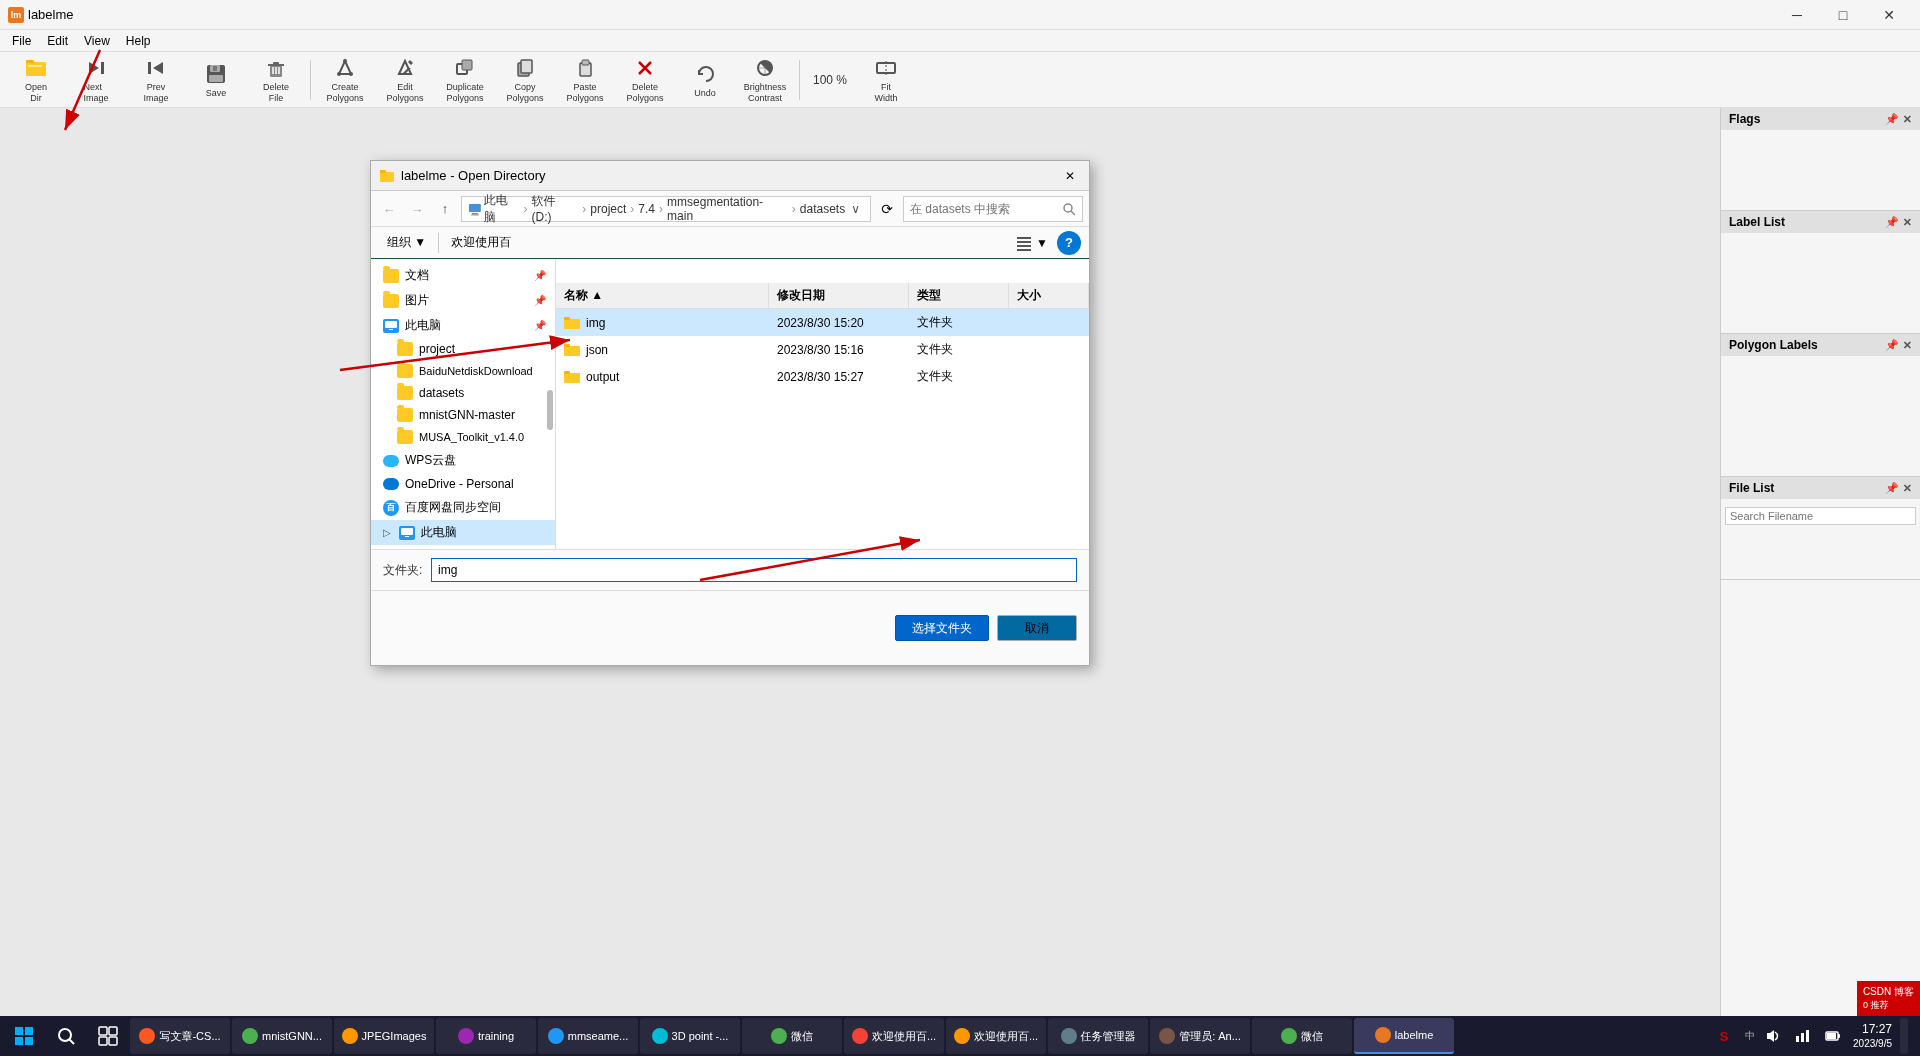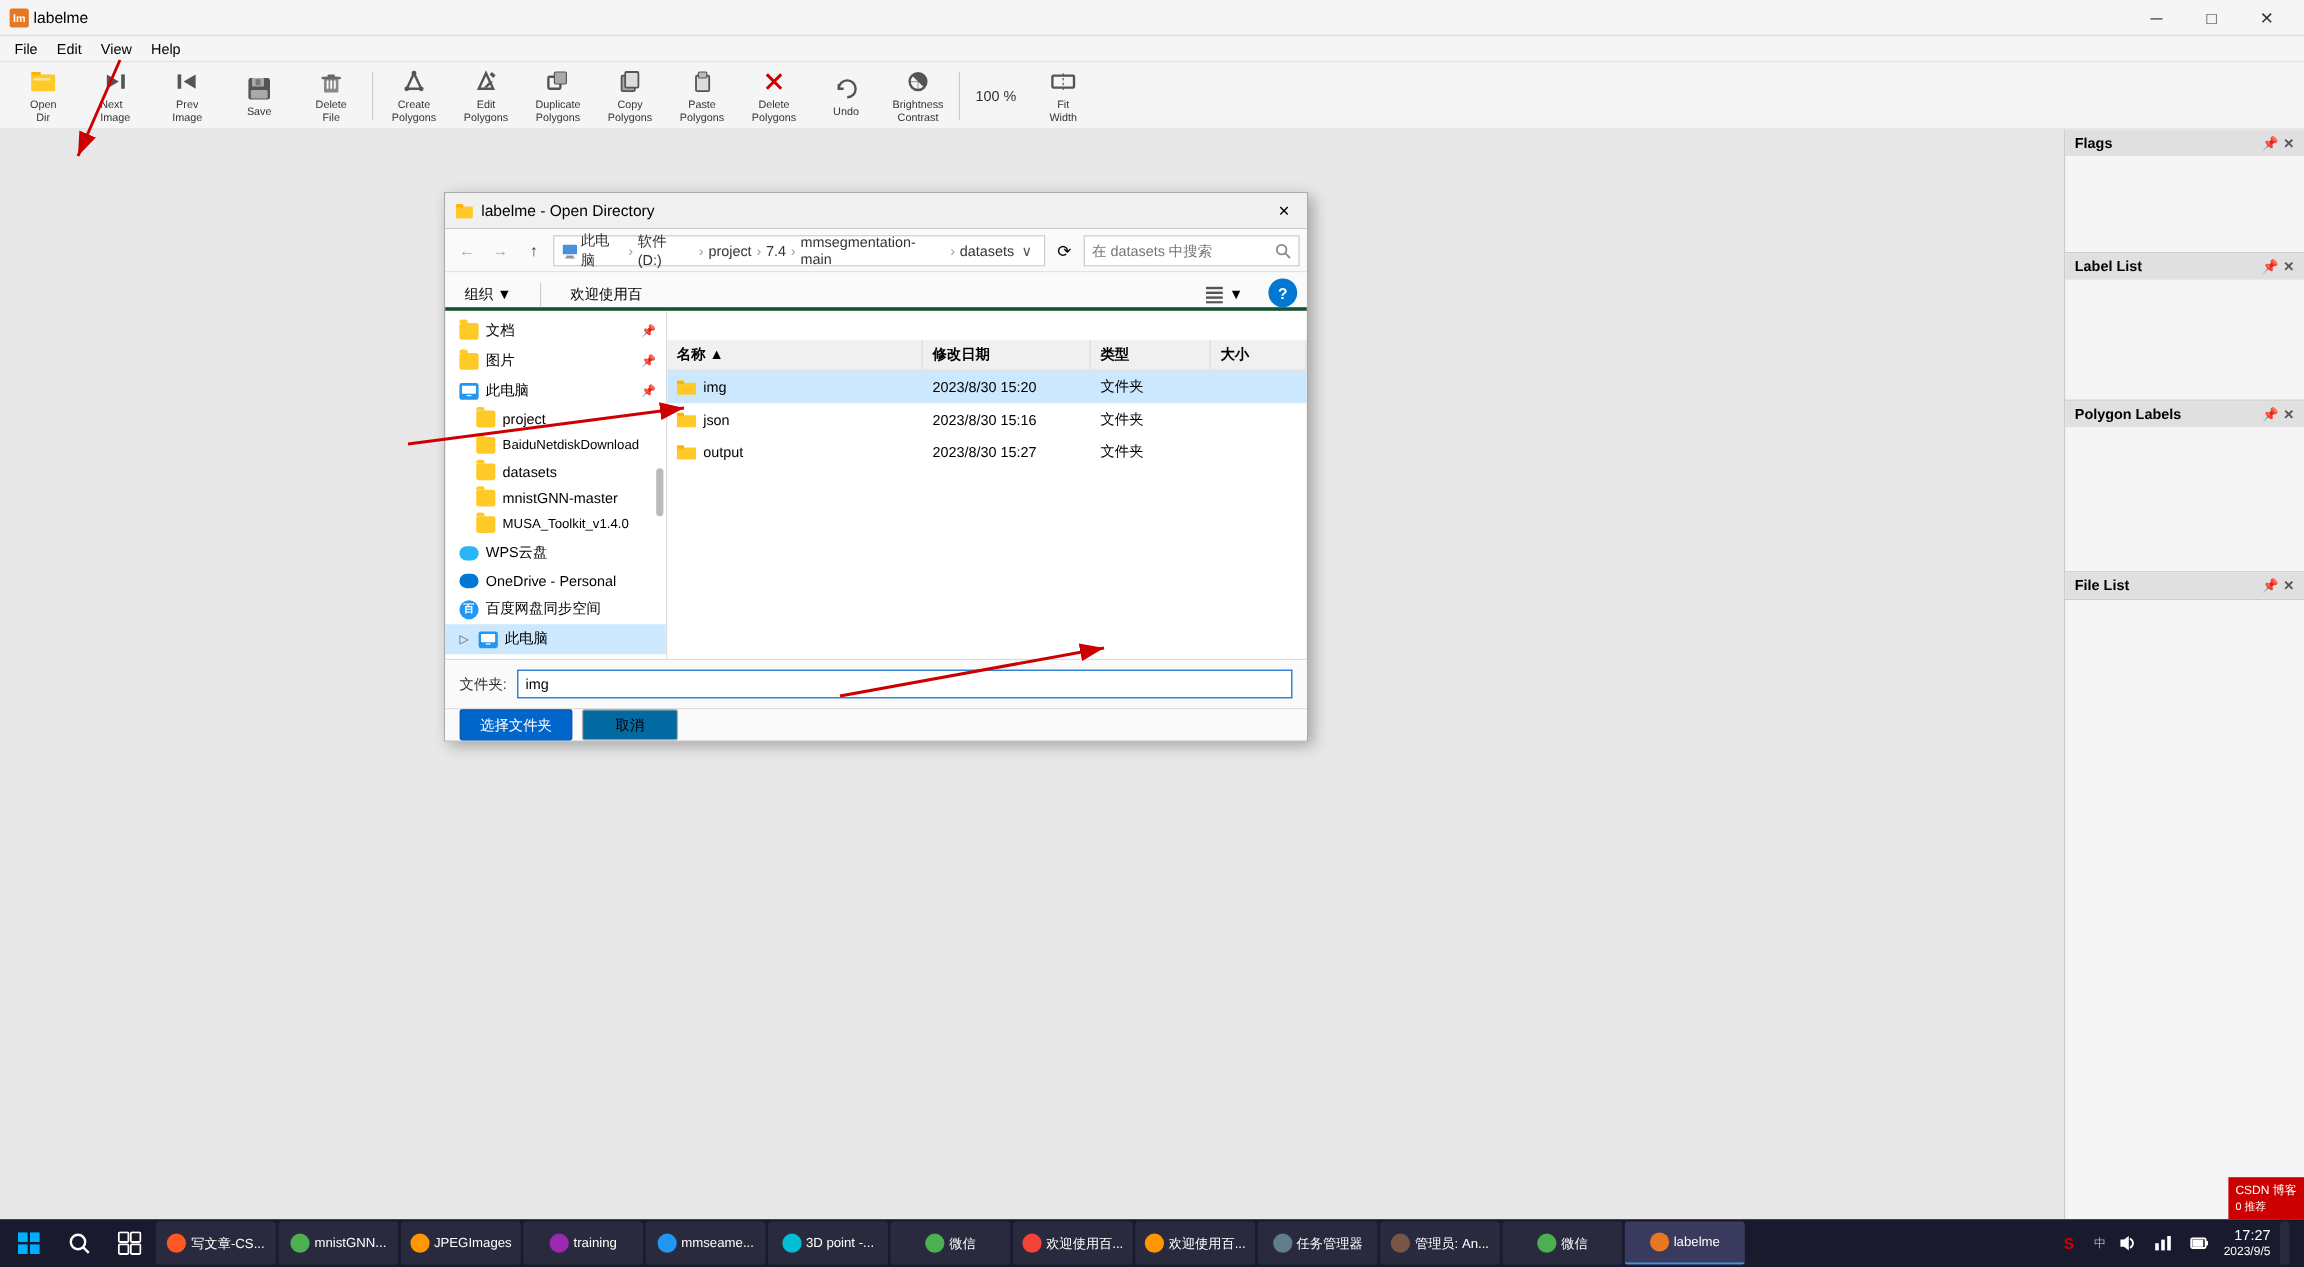--- a/index.html
+++ b/index.html
@@ -328,24 +328,24 @@
       justify-content: center;
       cursor: pointer;
       font-size: 14px;
     }
 
     
     #dialog-toolbar {
       background: #fafafa;
       height: 32px;
       display: flex;
-      align-items: flex-end;
+      align-items: center;
       padding: 0 8px;
-      gap: 12px;
-      border-bottom: 3px solid #14532d;
+      gap: 0;
+      border-bottom: 1px solid #14532d;
     }
     .dtb-btn {
       padding: 2px 8px;
       font-size: 12px;
       cursor: pointer;
       display: flex;
       align-items: center;
       gap: 3px;
     }
     .dtb-sep { width: 1px; height: 20px; background: #ccc; margin: 0 4px; }
@@ -479,22 +479,23 @@
       flex: 1;
       height: 24px;
       border: 1px solid #0066cc;
       padding: 0 6px;
       font-size: 12px;
       outline: none;
     }
 
     
     #dialog-btnbar {
-      padding: 0 12px;
-      display: flex;
+      padding: 24px 12px;
+      display: flex;
+      justify-content: flex-end;
       gap: 8px;
       background: #fafafa;
       border-top: 1px solid #ddd;
     }
     .dlg-btn {
       min-width: 80px;
       height: 26px;
       padding: 0 16px;
       font-size: 12px;
       cursor: pointer;
@@ -793,20 +794,23 @@
       </div>
       <div class="panel-content" style="height:120px"></div>
     </div>
     <div class="panel-section">
       <div class="panel-header">
         <span>File List</span>
         <div class="panel-header-actions">
           <span class="panel-action-btn">📌</span>
           <span class="panel-action-btn">✕</span>
         </div>
+      </div>
+      <div class="panel-content">
+        <input class="file-search" type="text" placeholder="Search Filename" style="">
       </div>
     </div>
   </div>
 </div>
 
 <div id="dialog">
 
   <div id="dialog-titlebar">
     <div id="dialog-title">
       <svg width="16" height="16" viewBox="0 0 16 16">

